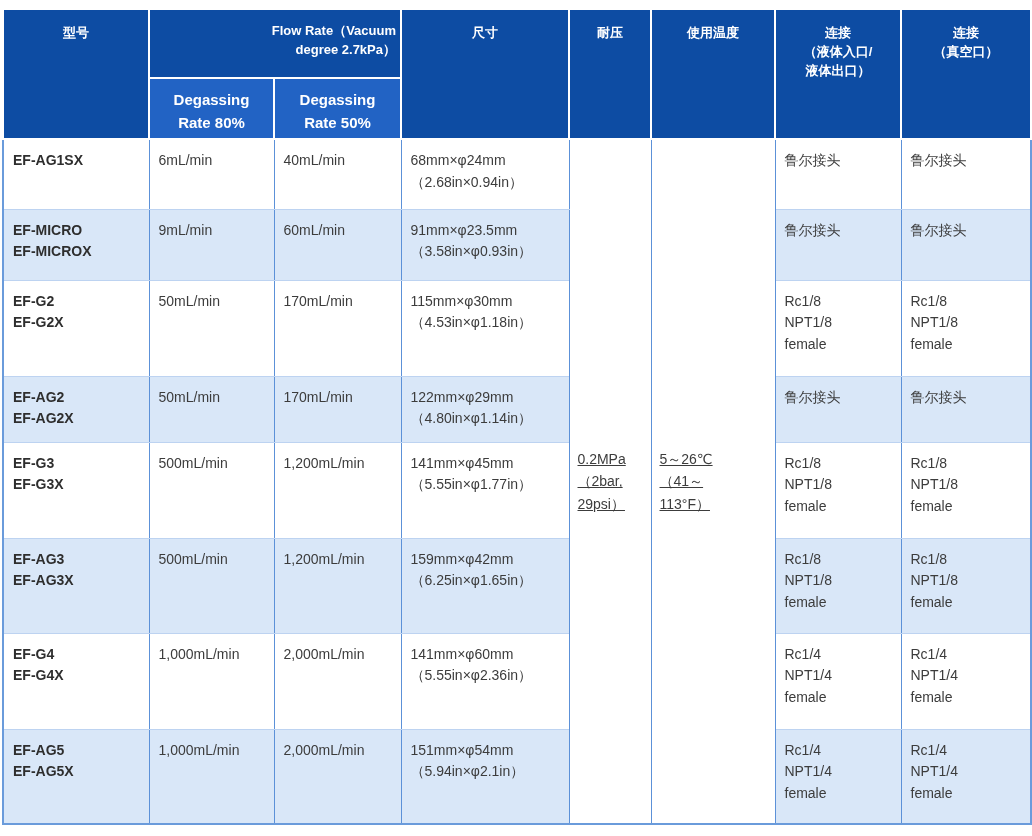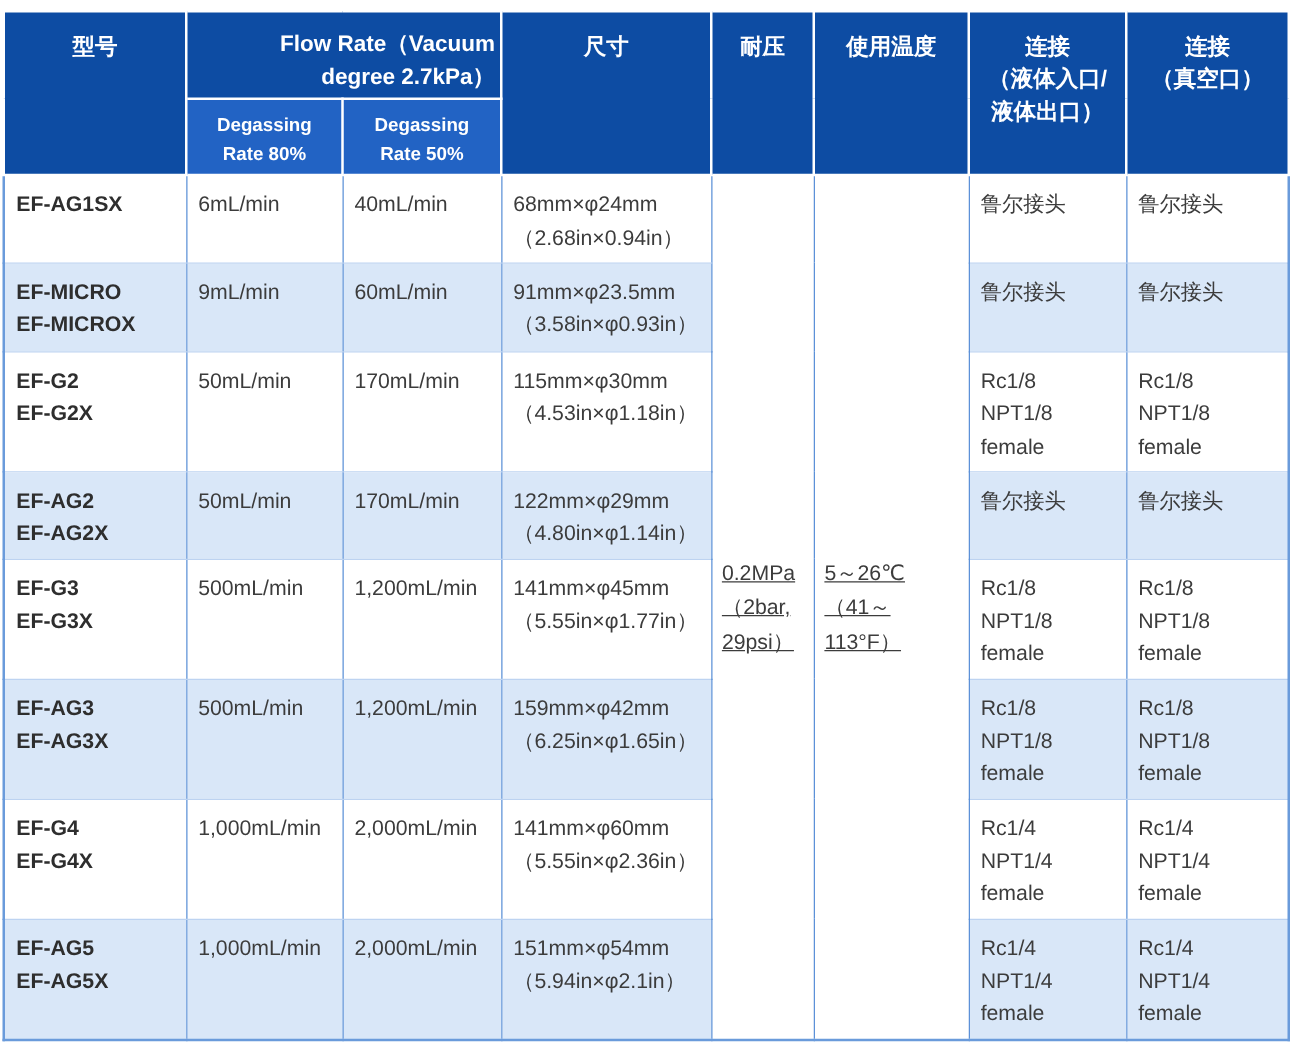--- a/index.html
+++ b/index.html
@@ -26,21 +26,21 @@
     border-collapse: collapse;
     table-layout: fixed;
     width: 1028px;
     border: 2px solid var(--border-outer);
   }
 
   th {
     background: var(--header-blue);
     color: var(--header-text);
     font-weight: bold;
-    font-size: 18px;
+    font-size: 13px;
     line-height: 1.45;
     text-align: center;
     vertical-align: top;
     padding: 14px 4px 4px 4px;
     border: 2px solid #ffffff;
     white-space: pre-line;
   }
   th.group { padding-top: 12px; text-align: right; }
   th.sub {
     background: var(--subheader-blue);
@@ -49,21 +49,21 @@
     line-height: 1.5;
   }
 
   td {
     border-left: 1px solid var(--border-vertical);
     border-right: 1px solid var(--border-vertical);
     border-top: 1px solid var(--border-horizontal);
     border-bottom: 1px solid var(--border-horizontal);
     vertical-align: top;
     padding: 10px 6px 6px 9px;
-    font-size: 17px;
+    font-size: 14px;
     line-height: 1.55;
     color: var(--body-text);
     background: #ffffff;
     white-space: pre-line;
     overflow: hidden;
   }
   tr.alt td { background: var(--stripe-blue); }
   td.model { font-weight: bold; color: var(--model-text); }
   td.merged {
     background: #ffffff !important;

